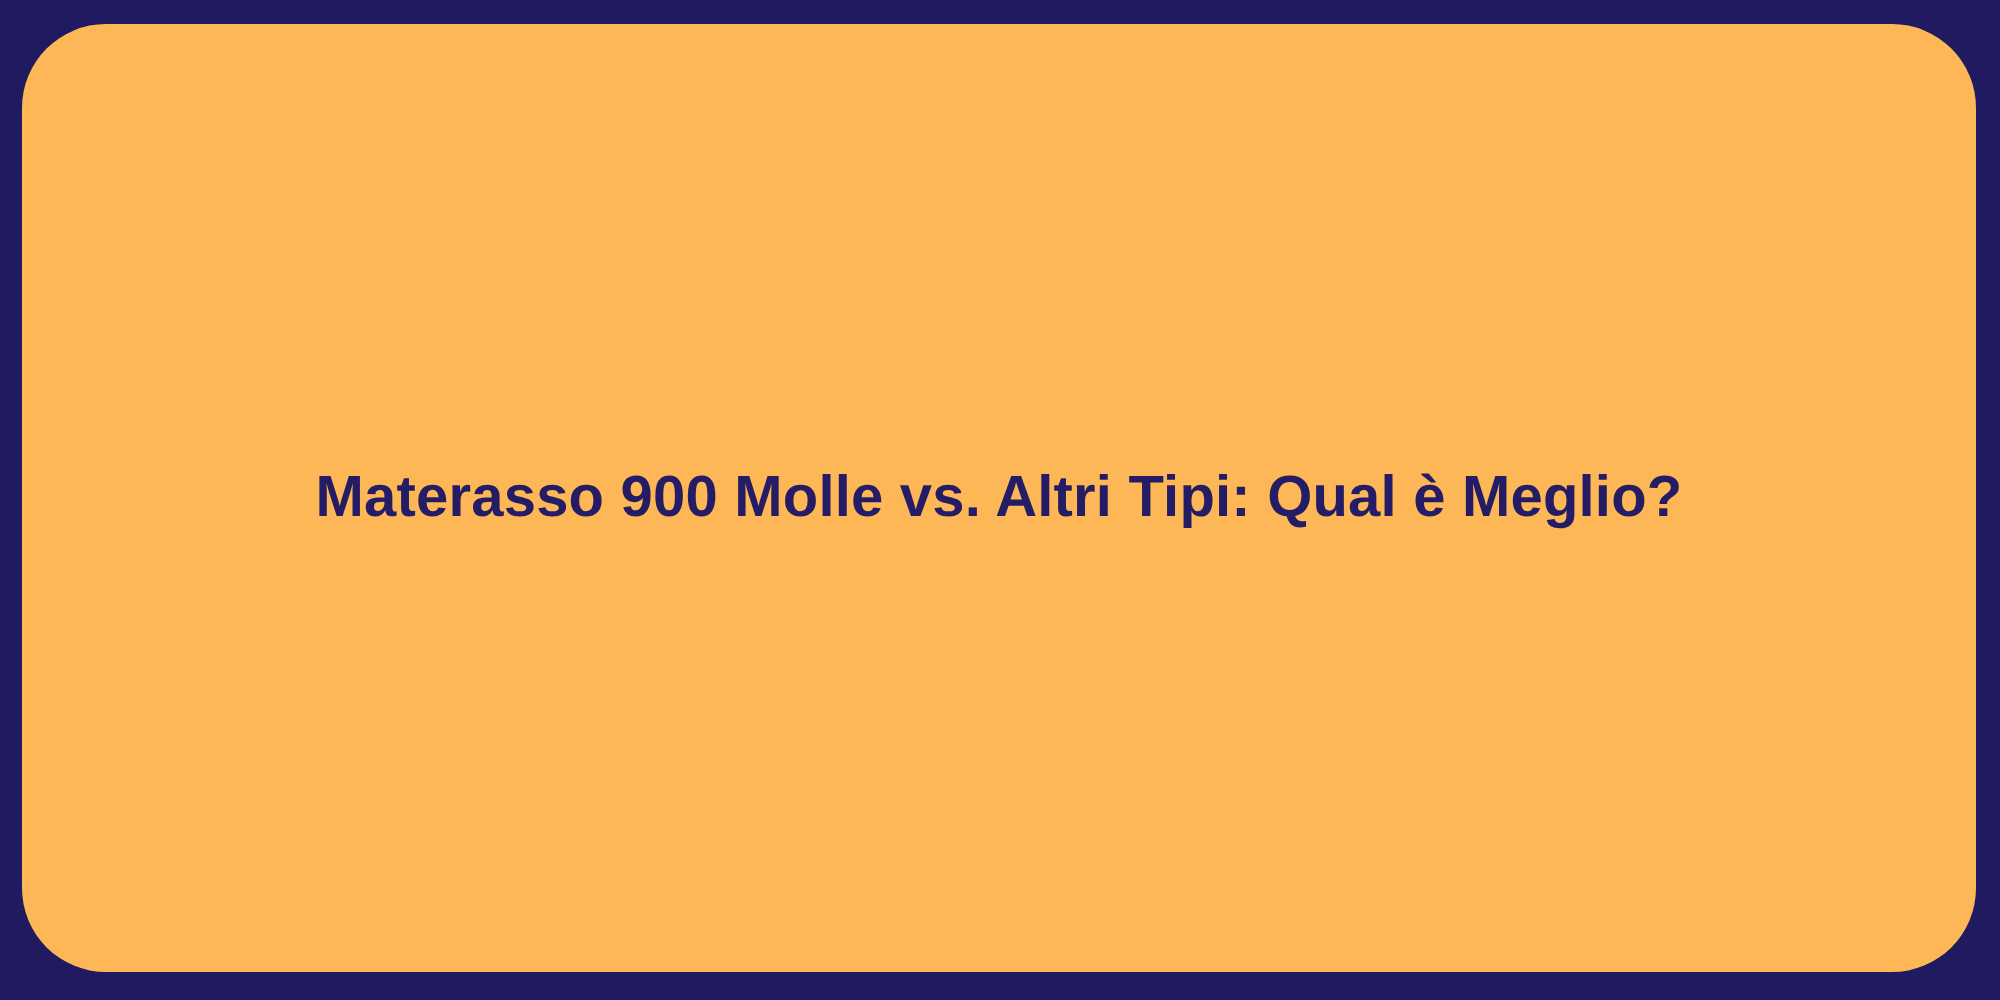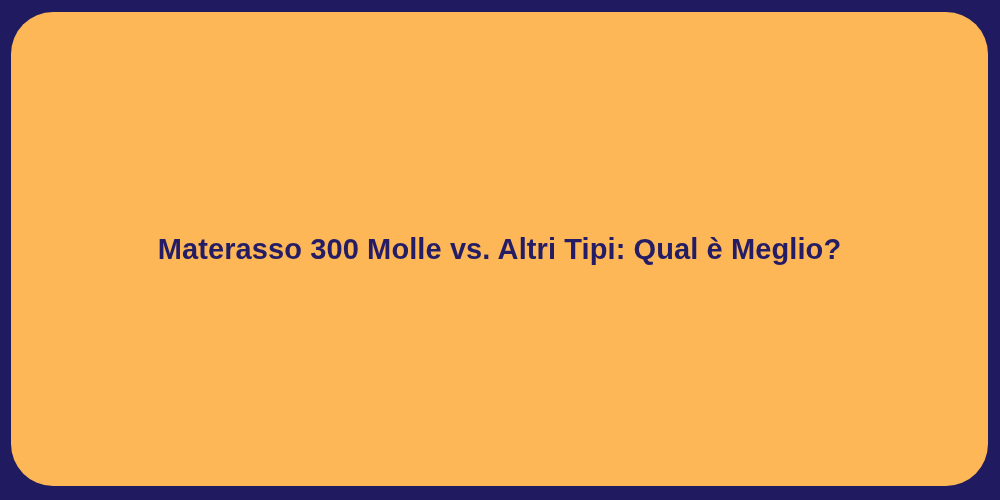--- a/index.html
+++ b/index.html
@@ -51,16 +51,16 @@
     white-space: nowrap;
   }
 </style>
 </head>
 <body>
 
 <div id="page-frame">
 
   <div id="hero-card">
 
-    <h1 id="hero-title">Materasso 300 Molle vs. Altri Tipi: Qual è Meglio?</h1>
+    <h1 id="hero-title">Materasso 900 Molle vs. Altri Tipi: Qual è Meglio?</h1>
 
   </div>
 </div>
 
 </body></html>

